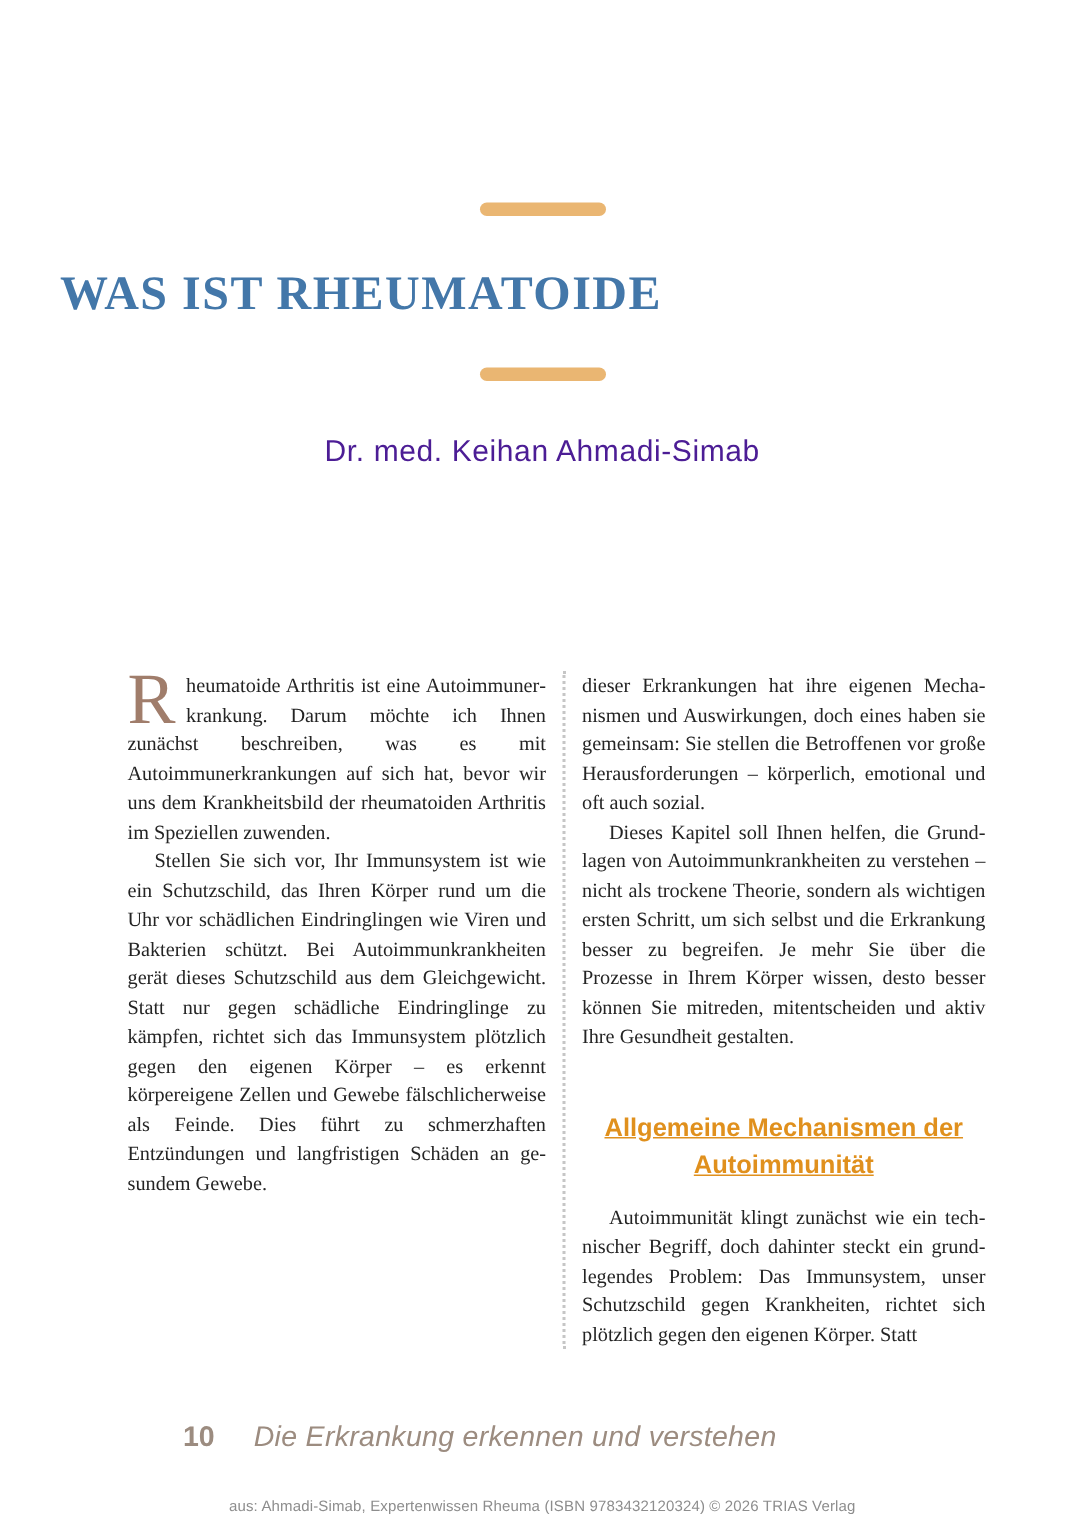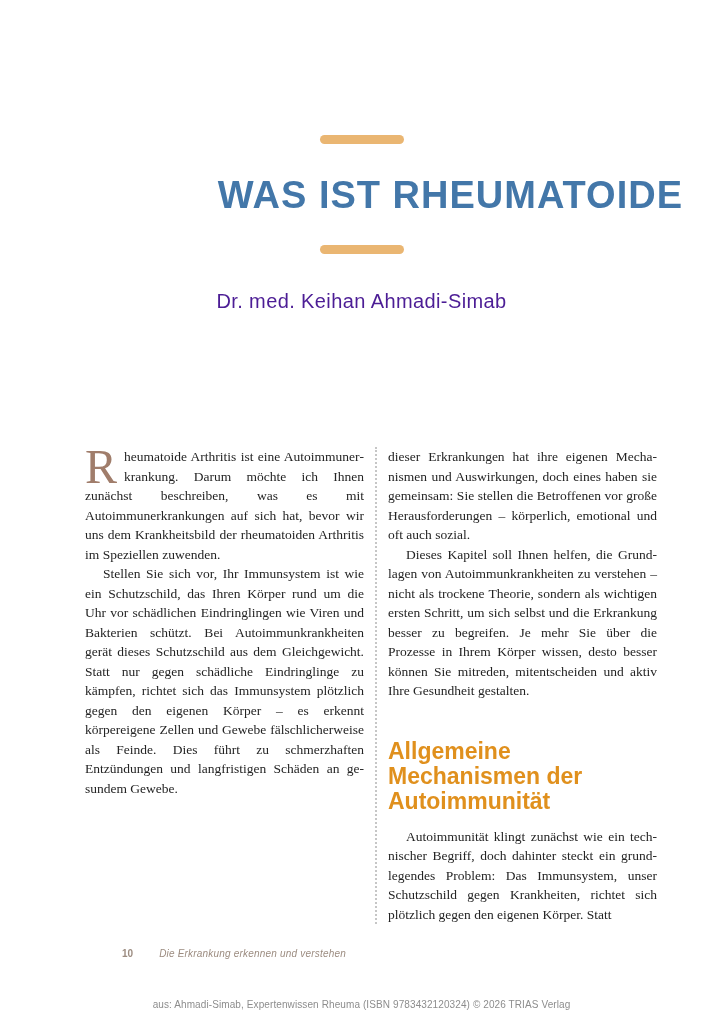--- a/index.html
+++ b/index.html
@@ -19,25 +19,25 @@
     height: 9px;
     border-radius: 5px;
     background: #eab672;
     margin: 0 auto;
   }
   .deco-bar.top { margin-top: 135px; }
   .deco-bar.bottom { margin-top: 26px; }
 
   h1.chapter-title {
     margin: 27px 40px 0;
-    text-align: right;
+    text-align: left;
     color: #4377a9;
-    font-family: Liberation Sans, sans-serif;
+    font-family: Liberation Serif, serif;
     font-weight: 700;
-    font-size: 38px;
+    font-size: 32px;
     line-height: 48px;
     letter-spacing: 1px;
   }
 
   .author {
     margin-top: 36px;
     text-align: center;
     color: #4c1d95;
     font-family: "Liberation Sans", sans-serif;
     font-size: 20px;
@@ -78,34 +78,35 @@
   .divider {
     width: 0;
     border-left: 2px dotted #c6c6c6;
     align-self: stretch;
   }
 
   h2.section-heading {
     margin: 38px 0 13px;
     font-family: "Liberation Sans", sans-serif;
     font-weight: 700;
-    font-size: 23px;
+    font-size: 17px;
     line-height: 25px;
     color: #e0901d;
-    text-align: left;
+    text-align: center;
+    text-decoration: underline;
   }
 
   
   .footer {
     position: absolute;
     top: 948px;
     left: 122px;
     color: #9c8c80;
     font-family: "Liberation Sans", sans-serif;
-    font-size: 10px;
+    font-size: 19px;
     white-space: nowrap;
   }
   .footer .pagenum  { font-weight: 700; margin-right: 26px; }
   .footer .running  { font-style: italic; letter-spacing: 0.2px; }
 
   .copyright {
     position: absolute;
     top: 999px;
     left: 0;
     width: 100%;

